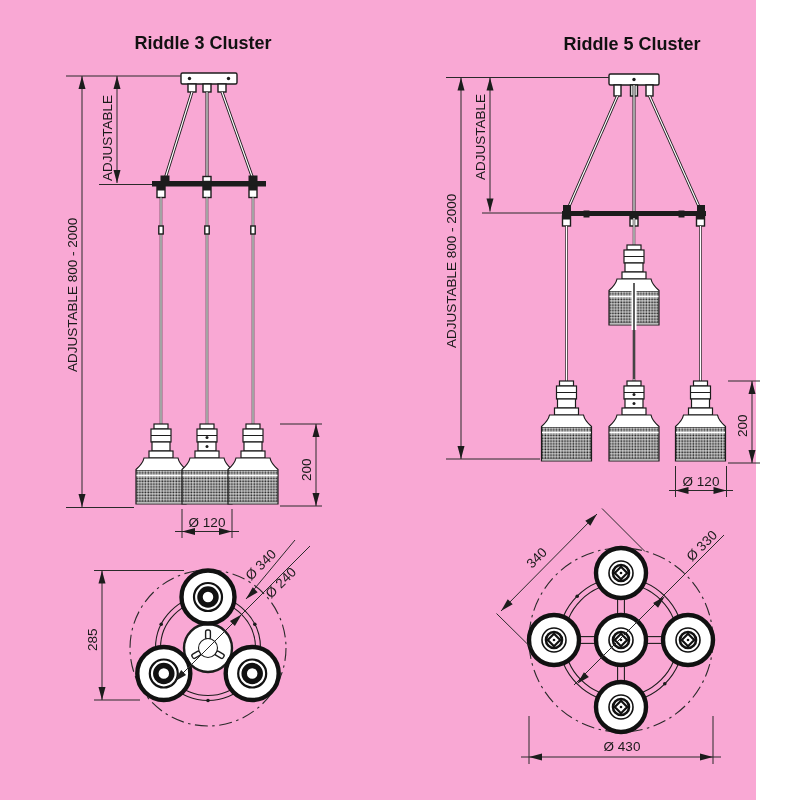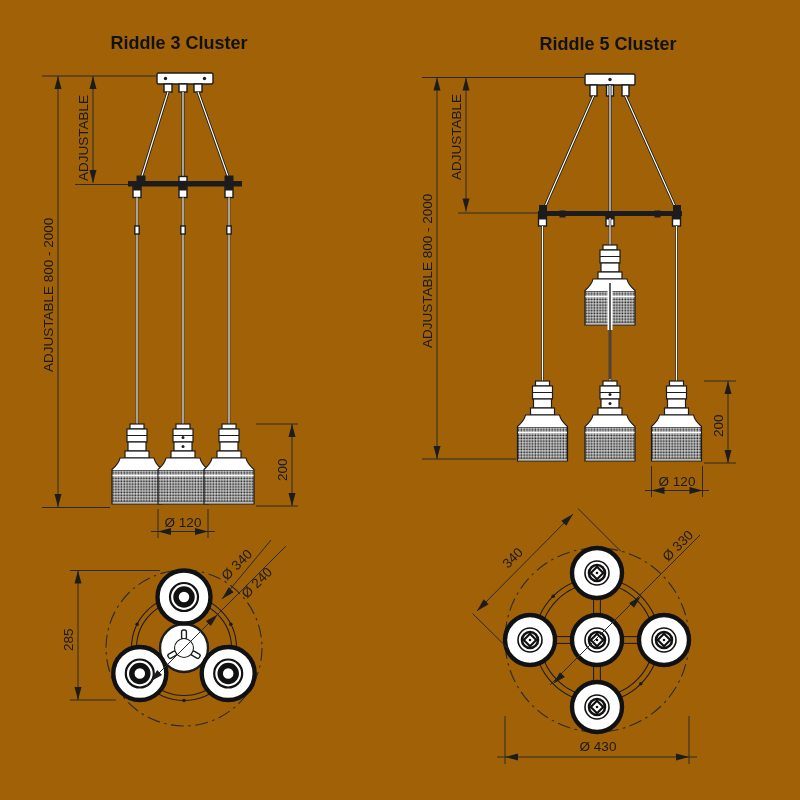--- a/index.html
+++ b/index.html
@@ -1,17 +1,17 @@
 <!DOCTYPE html>
 <html><head>
 <meta charset="utf-8">
 <style>
   html,body { margin:0; padding:0; background:#ffffff; }
-  #stage { position:relative; width:800px; height:800px; background:#a16207;
-           font-family:"Liberation Sans", sans-serif; }
+  #stage { position:relative; width:732px; height:800px; background:#f9a8d4;
+           font-family:"Liberation Sans", sans-serif;padding-left:24px; }
   svg { display:block; }
 
   
   .dim   { stroke:#2a2a2a; stroke-width:1;   fill:none; }
   .dash  { stroke:#2a2a2a; stroke-width:1.1; fill:none; stroke-dasharray:13 4.5 2.5 4.5; }
   .thin  { stroke:#1c1c1c; stroke-width:1.1; fill:none; }
   .struct{ stroke:#1c1c1c; stroke-width:1.4; fill:#fff; }
   .solid { fill:#1c1c1c; stroke:none; }
   .rodO  { stroke:#1c1c1c; stroke-width:3;   fill:none; }
   .dropO { stroke:#1c1c1c; stroke-width:2.5; fill:none; }

